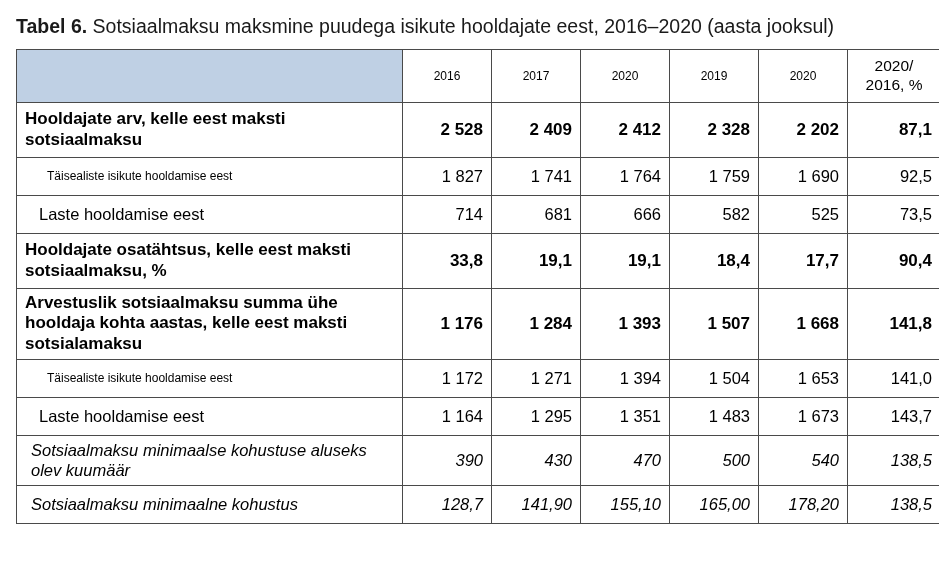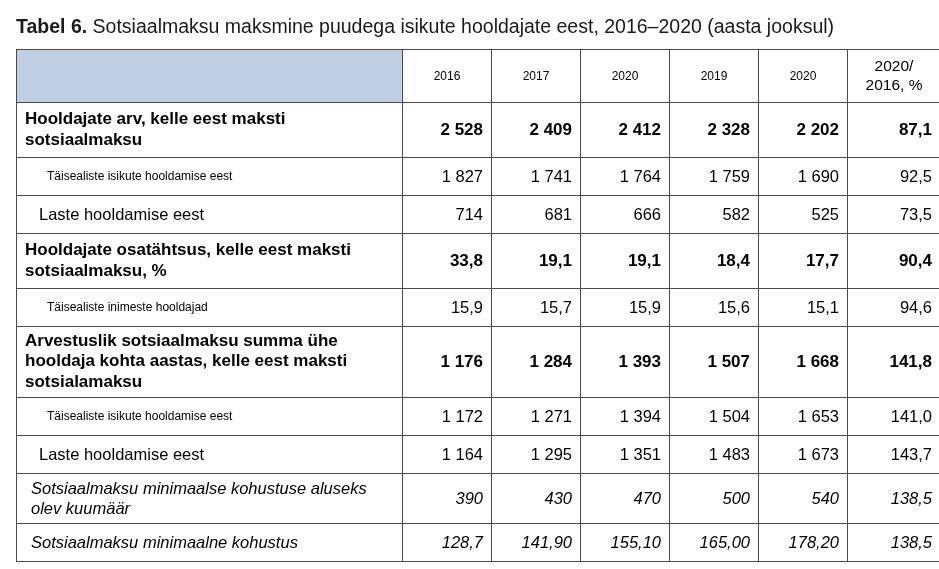--- a/index.html
+++ b/index.html
@@ -162,29 +162,20 @@
       <tr class="group h-tall">
         <td class="label">Hooldajate osatähtsus, kelle eest maksti sotsiaalmaksu, %</td>
         <td class="num">33,8</td>
         <td class="num">19,1</td>
         <td class="num">19,1</td>
         <td class="num">18,4</td>
         <td class="num">17,7</td>
         <td class="num">90,4</td>
       </tr>
 
-      <tr class="sub h-row">
-        <td class="label">Täisealiste inimeste hooldajad</td>
-        <td class="num">15,9</td>
-        <td class="num">15,7</td>
-        <td class="num">15,9</td>
-        <td class="num">15,6</td>
-        <td class="num">15,1</td>
-        <td class="num">94,6</td>
-      </tr>
 
 
       <tr class="group h-tall3">
         <td class="label">Arvestuslik sotsiaalmaksu summa ühe hooldaja kohta aastas, kelle eest maksti sotsialamaksu</td>
         <td class="num">1 176</td>
         <td class="num">1 284</td>
         <td class="num">1 393</td>
         <td class="num">1 507</td>
         <td class="num">1 668</td>
         <td class="num">141,8</td>

